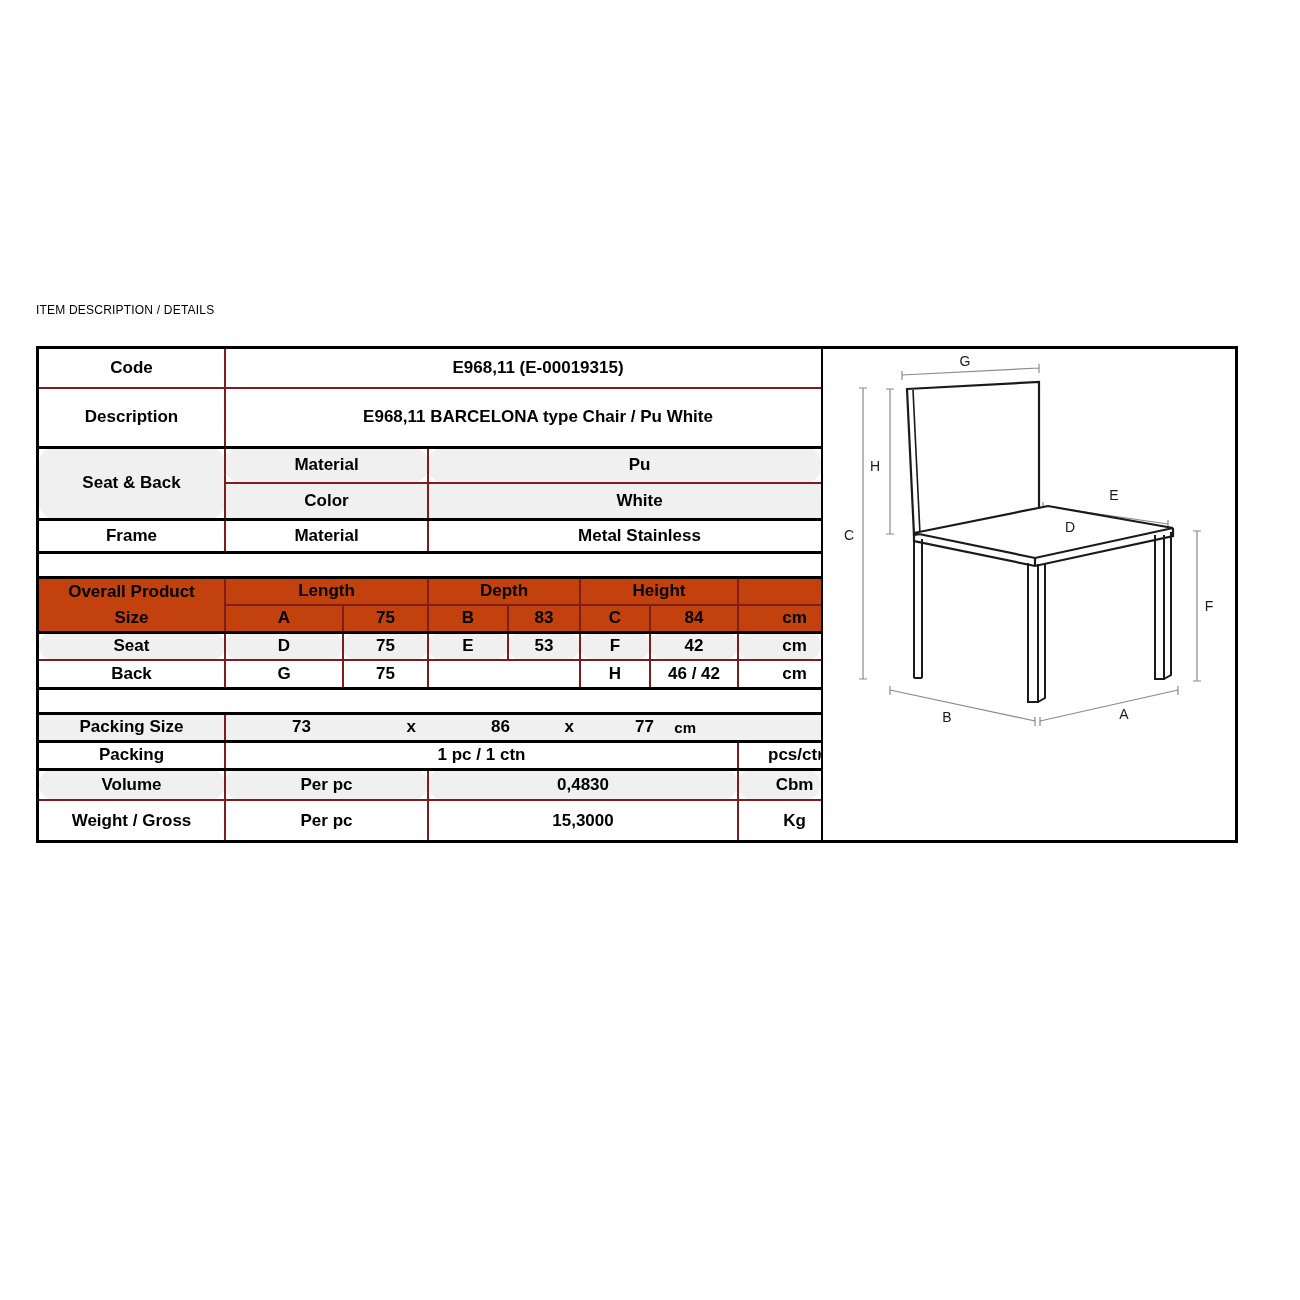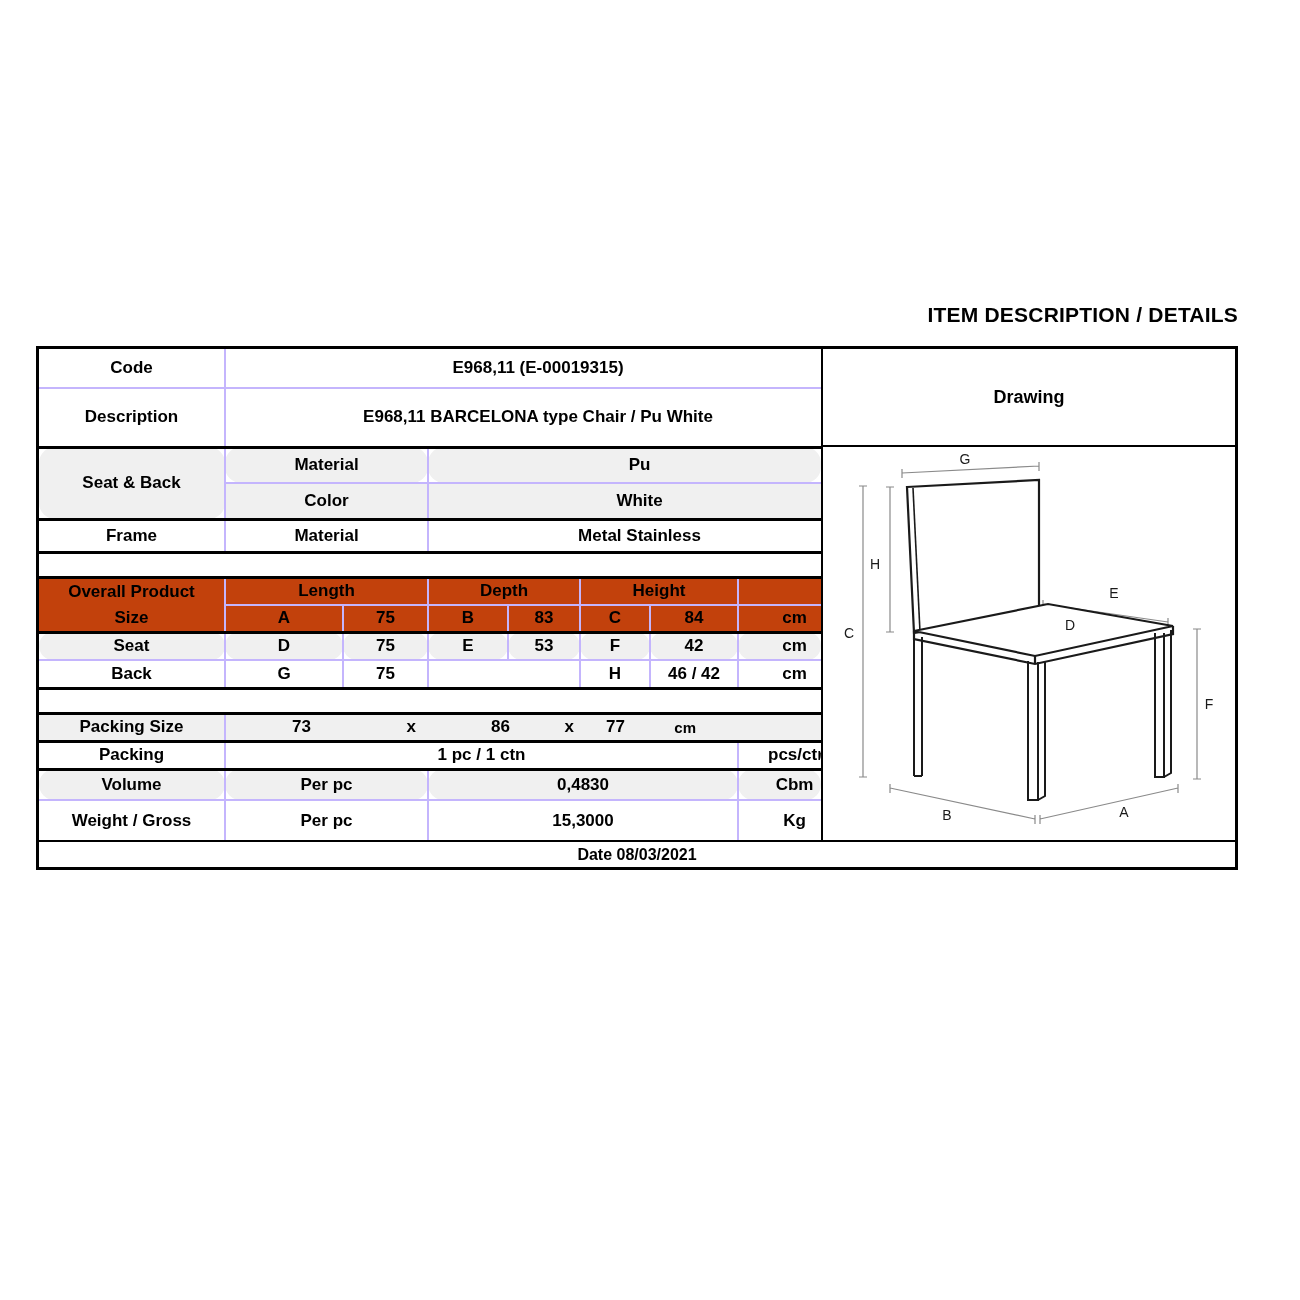--- a/index.html
+++ b/index.html
@@ -1,22 +1,22 @@
 <!DOCTYPE html>
 <html><head>
 <meta charset="utf-8">
 <style>
   html,body{margin:0;padding:0;background:#fff;}
   body{width:1300px;height:1300px;position:relative;font-family:"Liberation Sans",sans-serif;color:#000;}
-  .title{position:absolute;left:36px;top:303px;width:1202px;text-align:right;
-         font-size:21px;font-weight:bold;letter-spacing:.2px;}
+  .title{position:absolute;left:36px;top:303px;width:1202px;text-align:left;
+         font-size:12px;font-weight:normal;letter-spacing:.2px;}
   .sheet{position:absolute;left:36px;top:346px;width:1202px;border:3px solid #000;box-sizing:border-box;background:#fff;}
   .sheet-main{display:flex;align-items:stretch;}
   table.spec{border-collapse:collapse;table-layout:fixed;width:782px;}
-  table.spec td{border:2px solid #c4b5fd;font-weight:bold;font-size:17px;text-align:center;
+  table.spec td{border:2px solid #7f1d1d;font-weight:bold;font-size:17px;text-align:center;
                 vertical-align:middle;padding:0;overflow:hidden;}
   table.spec td:first-child{border-left:none;}
   table.spec td:last-child{border-right:none;padding-left:29px;}
   table.spec tr:first-child td{border-top:none;}
   table.spec tr:last-child td{border-bottom:none;}
   td.lab{text-align:left;padding-left:5px;}
   td.attr{font-size:15px;}
   td.unit{text-align:left;padding-left:4px;font-size:15px;}
   .shade{background:#f0f0f0;}
   .hl{background:#c2410c;}
@@ -122,21 +122,21 @@
       <tr class="h25 gap">
             <td colspan="8"></td>
           </tr>
       <tr class="h28">
         <td class="lab shade">Packing Size</td>
         <td colspan="7" class="shade spread">
           <span style="left:55px">73</span>
           <span style="left:160px">x</span>
           <span style="left:254px">86</span>
           <span style="left:318px">x</span>
-          <span style="left:369px">77</span>
+          <span style="left:398px">77</span>
           <span style="left:440px" class="u">cm</span>
         </td>
       </tr>
       <tr class="h28 thick-top">
         <td class="lab">Packing</td>
         <td colspan="6">1 pc / 1 ctn</td>
         <td class="unit">pcs/ctn</td>
       </tr>
       <tr class="h31 thick-top">
         <td class="lab shade">Volume</td>
@@ -147,21 +147,20 @@
       <tr class="h32">
         <td class="lab">Weight / Gross</td>
         <td colspan="2" class="attr">Per pc</td>
         <td colspan="4">15,3000</td>
         <td class="unit">Kg</td>
       </tr>
     </tbody>
       </table>
 
     <div class="drawing-panel">
-      <div class="drawing-header">Drawing</div>
       <div class="drawing-area">
         <svg width="412" height="385" viewBox="0 0 412 385">
 
           <g stroke="#8a8a8a" stroke-width="1.2" fill="none">
             <path d="M79,26 L216,19 M79,22 L79,31 M216,15 L216,24"></path>
             <path d="M67,40 L67,185 M63,40 L71,40 M63,185 L71,185"></path>
             <path d="M40,39 L40,330 M36,39 L44,39 M36,330 L44,330"></path>
             <path d="M220,157 L345,175 M220,153 L220,162 M345,171 L345,180"></path>
             <path d="M200,199 L315,181 M200,195 L200,204 M315,177 L315,186"></path>
             <path d="M374,182 L374,332 M370,182 L378,182 M370,332 L378,332"></path>
@@ -187,14 +186,13 @@
             <text x="247" y="183">D</text>
             <text x="386" y="262">F</text>
             <text x="124" y="373">B</text>
             <text x="301" y="370">A</text>
           </g>
         </svg>
       </div>
     </div>
   </div>
 
-  <div class="date-row">Date 08/03/2021</div>
 </div>
 
 </body></html>

